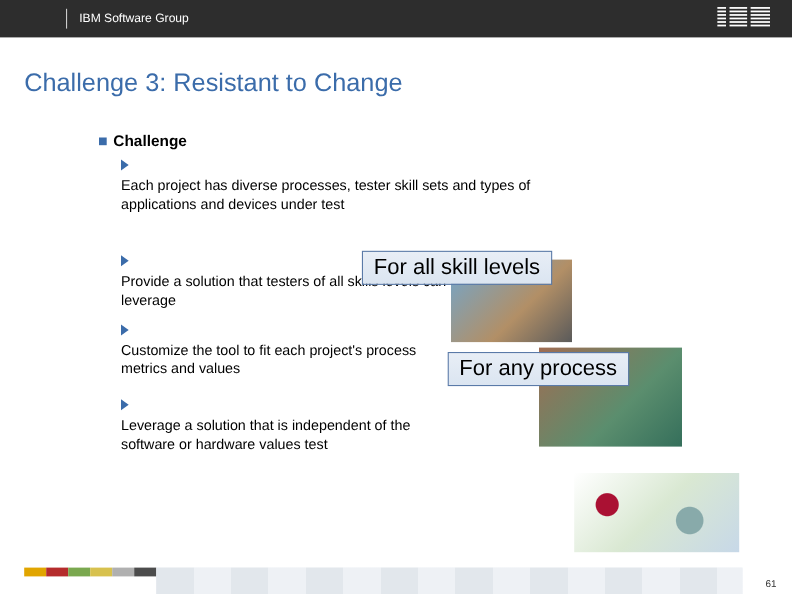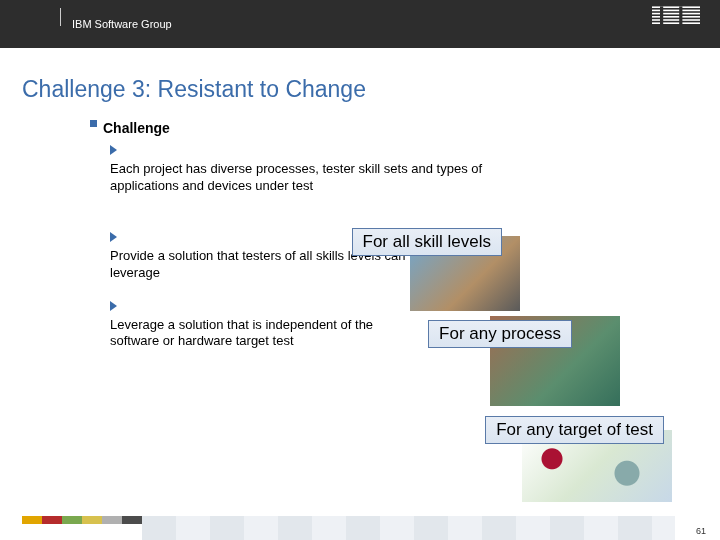--- a/index.html
+++ b/index.html
@@ -7,21 +7,21 @@
     padding: 0;
     width: 720px;
     height: 540px;
     font-family: Arial, Helvetica, sans-serif;
     background: #fff;
     overflow: hidden;
     position: relative;
   }
   .header {
     background: #2d2d2d;
-    height: 48px;
+    height: 34px;
     display: flex;
     align-items: center;
     padding-left: 64px;
     position: relative;
   }
   .header::before {
     content: "";
     position: absolute;
     left: 60px;
     top: 8px;
@@ -53,20 +53,21 @@
     left: 90px;
     right: 30px;
     bottom: 40px;
   }
   .section-head {
     font-weight: bold;
     font-size: 14px;
     color: #000;
     margin: 0 0 6px 0;
     display: flex;
+    align-items: center;
     gap: 6px;
   }
   .square-bullet {
     width: 7px;
     height: 7px;
     background: #3b6caa;
     display: inline-block;
     flex: none;
   }
   .sub {
@@ -85,21 +86,21 @@
     border-bottom: 5px solid transparent;
     border-left: 7px solid #3b6caa;
     margin-top: 3px;
     flex: none;
   }
   .challenge-block { margin-bottom: 34px; }
   .callout {
     position: absolute;
     background: linear-gradient(#e8eef6, #dbe5f1);
     border: 1px solid #5a7aa8;
-    font-size: 17px;
+    font-size: 20px;
     color: #000;
     padding: 3px 10px;
     white-space: nowrap;
     z-index: 3;
   }
   .illus {
     position: absolute;
     z-index: 1;
   }
   .illus.a {
@@ -204,33 +205,36 @@
       <span class="tri-bullet"></span>
       <span>Each project has diverse processes, tester skill sets and types of applications and devices under test</span>
     </div>
   </div>
 
   <div>
     <div class="sub">
       <span class="tri-bullet"></span>
       <span>Provide a solution that testers of all skills levels can leverage</span>
     </div>
+    <div class="sub">
+      <span class="tri-bullet"></span>
+      <span>Customize the tool to fit each project's process metrics and values</span>
+    </div>
     <div class="sub" style="margin-top:16px;">
       <span class="tri-bullet"></span>
-      <span>Leverage a solution that is independent of the software or hardware target test</span>
+      <span>Leverage a solution that is independent of the software or hardware values test</span>
     </div>
   </div>
 
   <div class="illus a"></div>
   <div class="illus b"></div>
   <div class="illus c"></div>
 
   <div class="callout c1">For all skill levels</div>
   <div class="callout c2">For any process</div>
-  <div class="callout c3">For any target of test</div>
 
 </div>
 
 <div class="footer">
   <span class="cb cb1"></span>
   <span class="cb cb2"></span>
   <span class="cb cb3"></span>
   <span class="cb cb4"></span>
   <span class="cb cb5"></span>
   <span class="cb cb6"></span>

